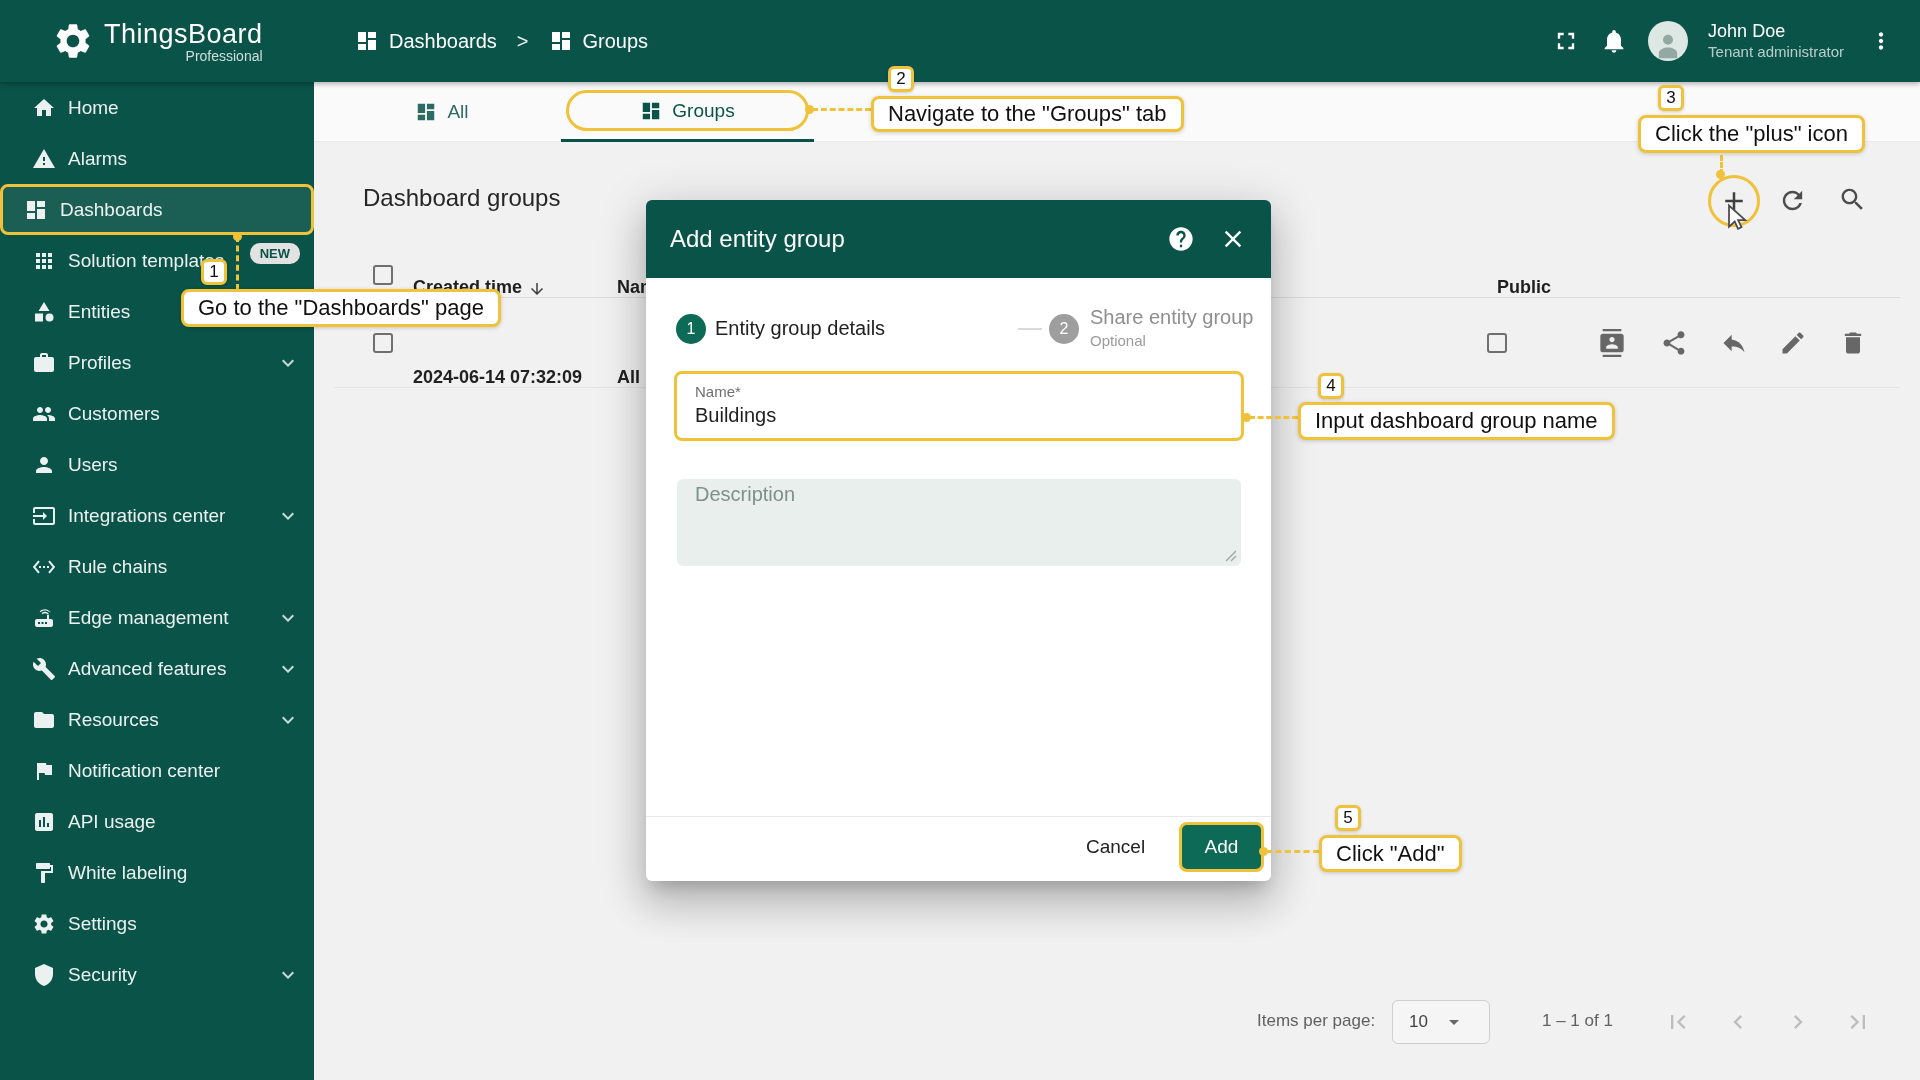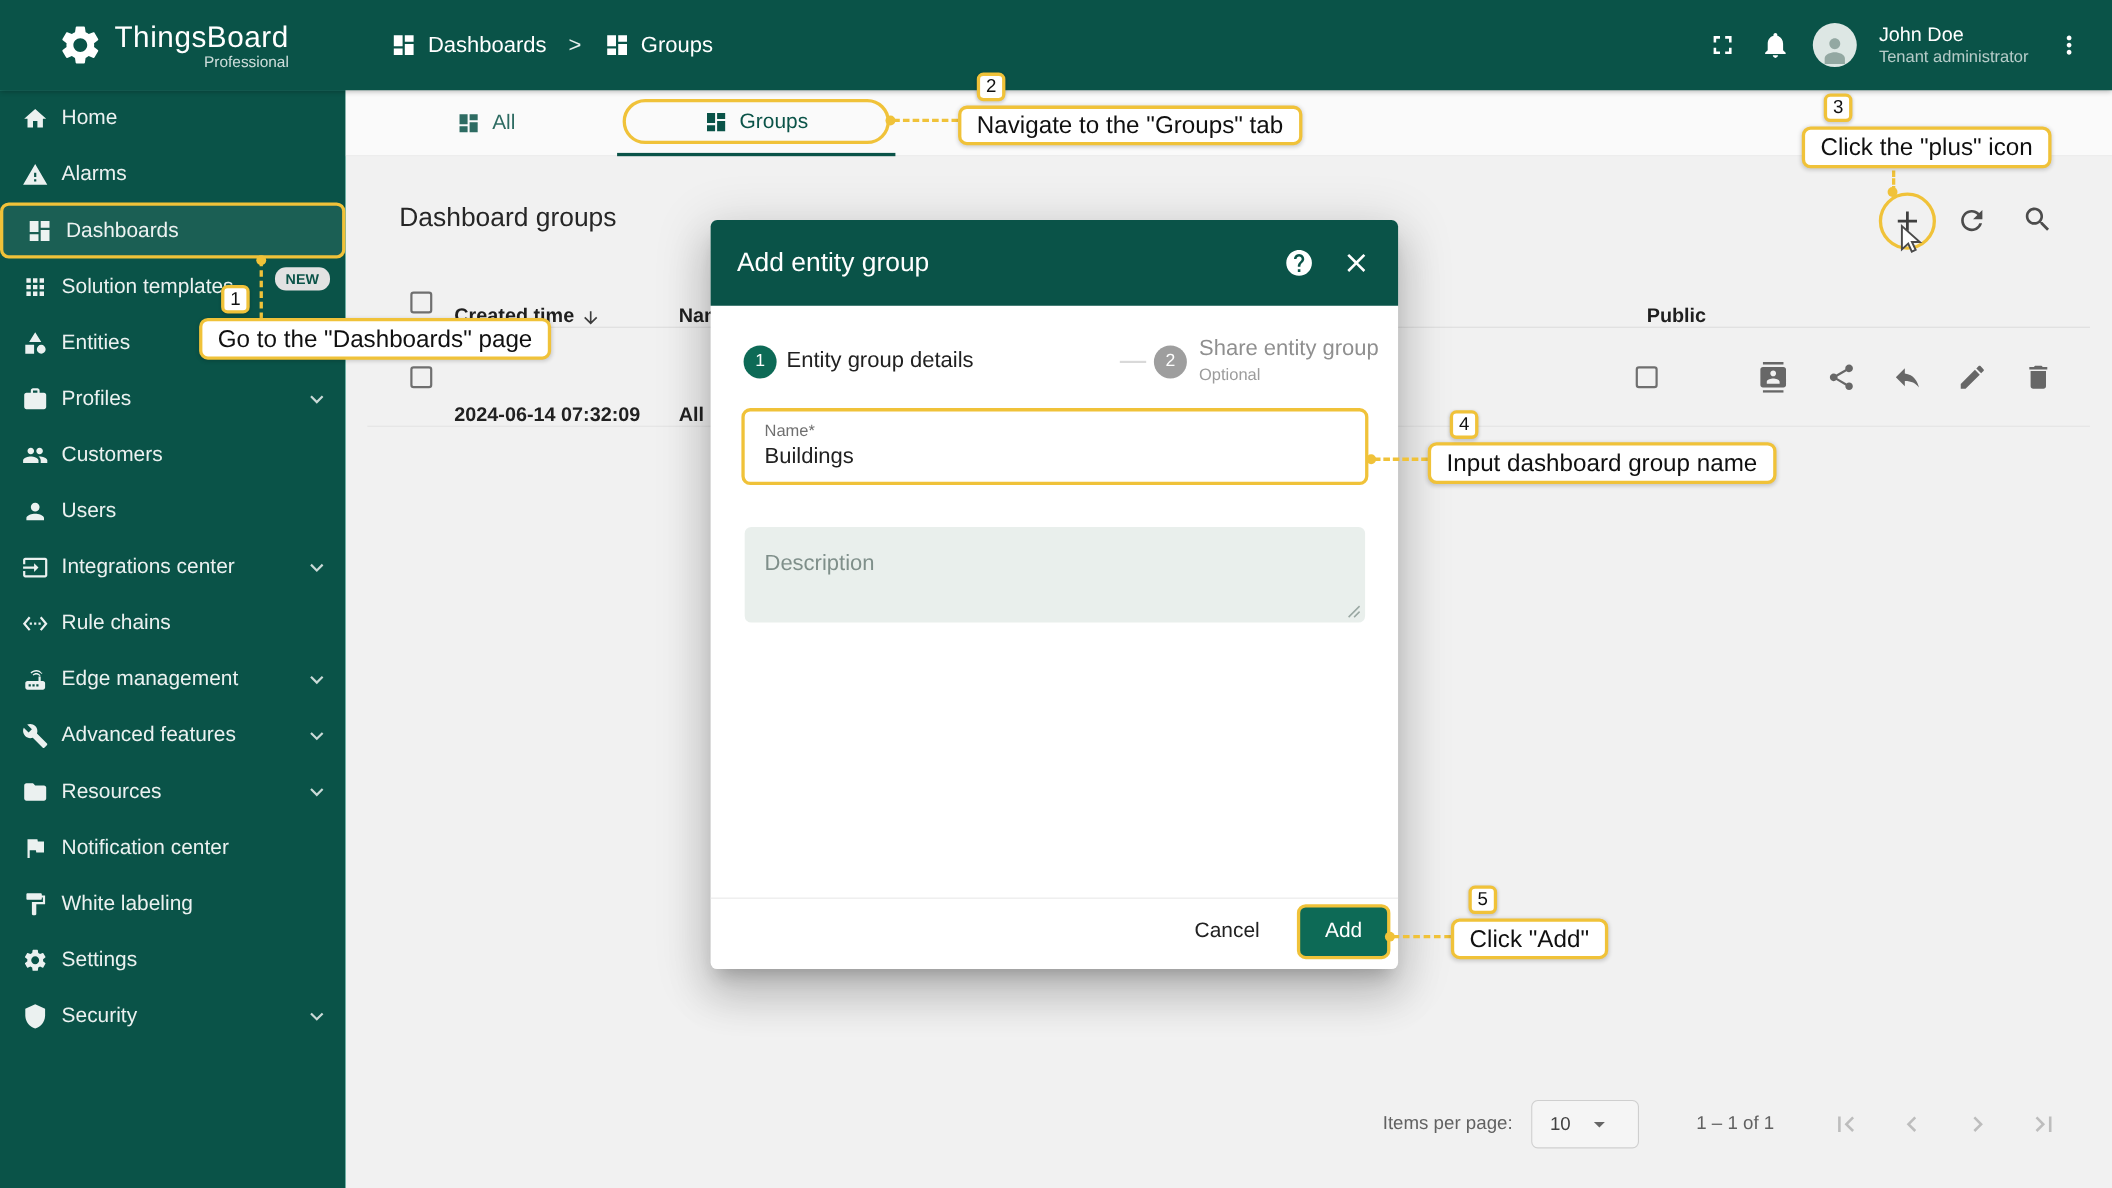--- a/index.html
+++ b/index.html
@@ -28,21 +28,21 @@
   .tb-btn{ background:none; border:none; color:#fff; cursor:pointer; padding:0; }
   .avatar{ width:40px; height:40px; border-radius:50%; background:#dde7e4; overflow:hidden;
     display:flex; align-items:flex-end; justify-content:center; cursor:pointer; }
   .user-block{ display:flex; flex-direction:column; line-height:1.25; margin-right:4px; }
   .user-name{ font-size:18px; }
   .user-role{ font-size:15px; opacity:.7; }
 
   
   .sidebar{ position:absolute; left:0; top:82px; width:314px; bottom:0; background:var(--pd);
     color:rgba(255,255,255,.92); z-index:5; }
-  .nav-item{ height:51px; display:flex; align-items:center; padding:0 14px 0 20px; gap:12px;
+  .nav-item{ height:51px; display:flex; align-items:center; padding:0 14px 0 32px; gap:12px;
     font-size:19px; font-weight:500; position:relative; cursor:pointer; }
   .nav-item.active{ background:rgba(255,255,255,.07); border:3px solid var(--yl); border-radius:8px; padding-left:21px; }
   .badge{ position:absolute; right:14px; top:8px; background:#e2e2e2; color:var(--pd);
     font-size:13px; font-weight:bold; padding:3px 10px; border-radius:10px; }
   .chev{ margin-left:auto; opacity:.85; }
 
   
   .main{ position:absolute; left:314px; top:82px; right:0; bottom:0; background:#f1f1f1; }
   .tabstrip{ position:absolute; left:0; top:0; right:0; height:60px; background:#fafafa;
     border-bottom:1px solid #ebebeb; }
@@ -91,21 +91,21 @@
   .step-line{ position:absolute; left:372px; top:128px; width:24px; height:2px; background:#d9d9d9; }
   .step2-l{ position:absolute; left:444px; top:106px; font-size:20px; color:#8f8f8f; line-height:1.15; }
   .step2-sub{ font-size:15px; color:#9c9c9c; margin-top:3px; }
   .name-field{ position:absolute; left:28px; top:171px; width:570px; height:70px; border:3px solid var(--yl);
     border-radius:8px; background:#fff; }
   .nf-label{ position:absolute; left:18px; top:9px; font-size:15px; color:#6f6f6f; }
   .nf-input{ position:absolute; left:18px; top:30px; width:520px; border:none; outline:none; font-size:20px;
     color:#212121; background:transparent; font-family:inherit; }
   .desc-field{ position:absolute; left:31px; top:279px; width:564px; height:87px; background:#e9efec; border-radius:6px; }
   .desc-input{ width:100%; height:100%; background:transparent; border:none; outline:none; resize:none;
-    padding:22px 18px; font-size:20px; font-family:inherit; color:#37474f; }
+    padding:4px 18px; font-size:20px; font-family:inherit; color:#37474f; }
   .desc-input::placeholder{ color:#7f8f8a; }
   .desc-grip{ position:absolute; right:4px; bottom:4px; color:#9aa8a3; }
   .next-btn{ position:absolute; right:30px; top:563px; height:38px; padding:0 16px; background:#fff;
     color:var(--ac); border:none; border-radius:4px; font-size:18px; font-weight:500; font-family:inherit;
     box-shadow:0 2px 5px rgba(0,0,0,.28); cursor:pointer; }
   .dlg-divider{ position:absolute; left:0; top:616px; width:100%; height:1px; background:#e8e8e8; }
   .cancel-btn{ position:absolute; left:440px; top:636px; background:none; border:none; font-size:19px;
     font-weight:500; color:#222; cursor:pointer; font-family:inherit; }
   .add-btn{ position:absolute; left:533px; top:622px; width:85px; height:50px; background:var(--ac); color:#fff;
     border:3px solid var(--yl); border-radius:8px; font-size:19px; font-weight:500; cursor:pointer; font-family:inherit; }
@@ -278,20 +278,26 @@
         </svg>
     </div>
     <div class="nav-item">
       <svg width="24" height="24" viewBox="0 0 24 24" fill="currentColor">
           <path d="M14.4 6L14 4H5v17h2v-7h5.6l.4 2h7V6h-5.6z"></path>
         </svg>
       <span>Notification center</span>
     </div>
     <div class="nav-item">
       <svg width="24" height="24" viewBox="0 0 24 24" fill="currentColor">
+          <path d="M19 3H5c-1.1 0-2 .9-2 2v14c0 1.1.9 2 2 2h14c1.1 0 2-.9 2-2V5c0-1.1-.9-2-2-2zM9 17H7v-7h2v7zm4 0h-2V7h2v10zm4 0h-2v-4h2v4z"></path>
+        </svg>
+      <span>API usage</span>
+    </div>
+    <div class="nav-item">
+      <svg width="24" height="24" viewBox="0 0 24 24" fill="currentColor">
           <path d="M18 4V3c0-.55-.45-1-1-1H5c-.55 0-1 .45-1 1v4c0 .55.45 1 1 1h12c.55 0 1-.45 1-1V6h1v4H9v11c0 .55.45 1 1 1h2c.55 0 1-.45 1-1v-9h8V4h-3z"></path>
         </svg>
       <span>White labeling</span>
     </div>
     <div class="nav-item">
       <svg width="24" height="24" viewBox="0 0 24 24" fill="currentColor">
           <path d="M19.14 12.94c.04-.31.06-.62.06-.94s-.02-.63-.06-.94l2.03-1.58c.18-.14.23-.41.12-.61l-1.92-3.32c-.12-.22-.37-.29-.59-.22l-2.39.96c-.5-.38-1.03-.7-1.62-.94l-.36-2.54c-.04-.24-.24-.41-.48-.41h-3.84c-.24 0-.43.17-.47.41l-.36 2.54c-.59.24-1.13.57-1.62.94l-2.39-.96c-.22-.08-.47 0-.59.22L2.74 8.87c-.12.21-.08.47.12.61l2.03 1.58c-.05.3-.09.63-.09.94s.02.64.07.94l-2.03 1.58c-.18.14-.23.41-.12.61l1.92 3.32c.12.22.37.29.59.22l2.39-.96c.5.38 1.03.7 1.62.94l.36 2.54c.05.24.24.41.48.41h3.84c.24 0 .44-.17.47-.41l.36-2.54c.59-.24 1.13-.56 1.62-.94l2.39.96c.22.08.47 0 .59-.22l1.92-3.32c.12-.22.07-.47-.12-.61l-2.01-1.58zM12 15.6c-1.98 0-3.6-1.62-3.6-3.6s1.62-3.6 3.6-3.6 3.6 1.62 3.6 3.6-1.62 3.6-3.6 3.6z"></path>
         </svg>
       <span>Settings</span>
     </div>

